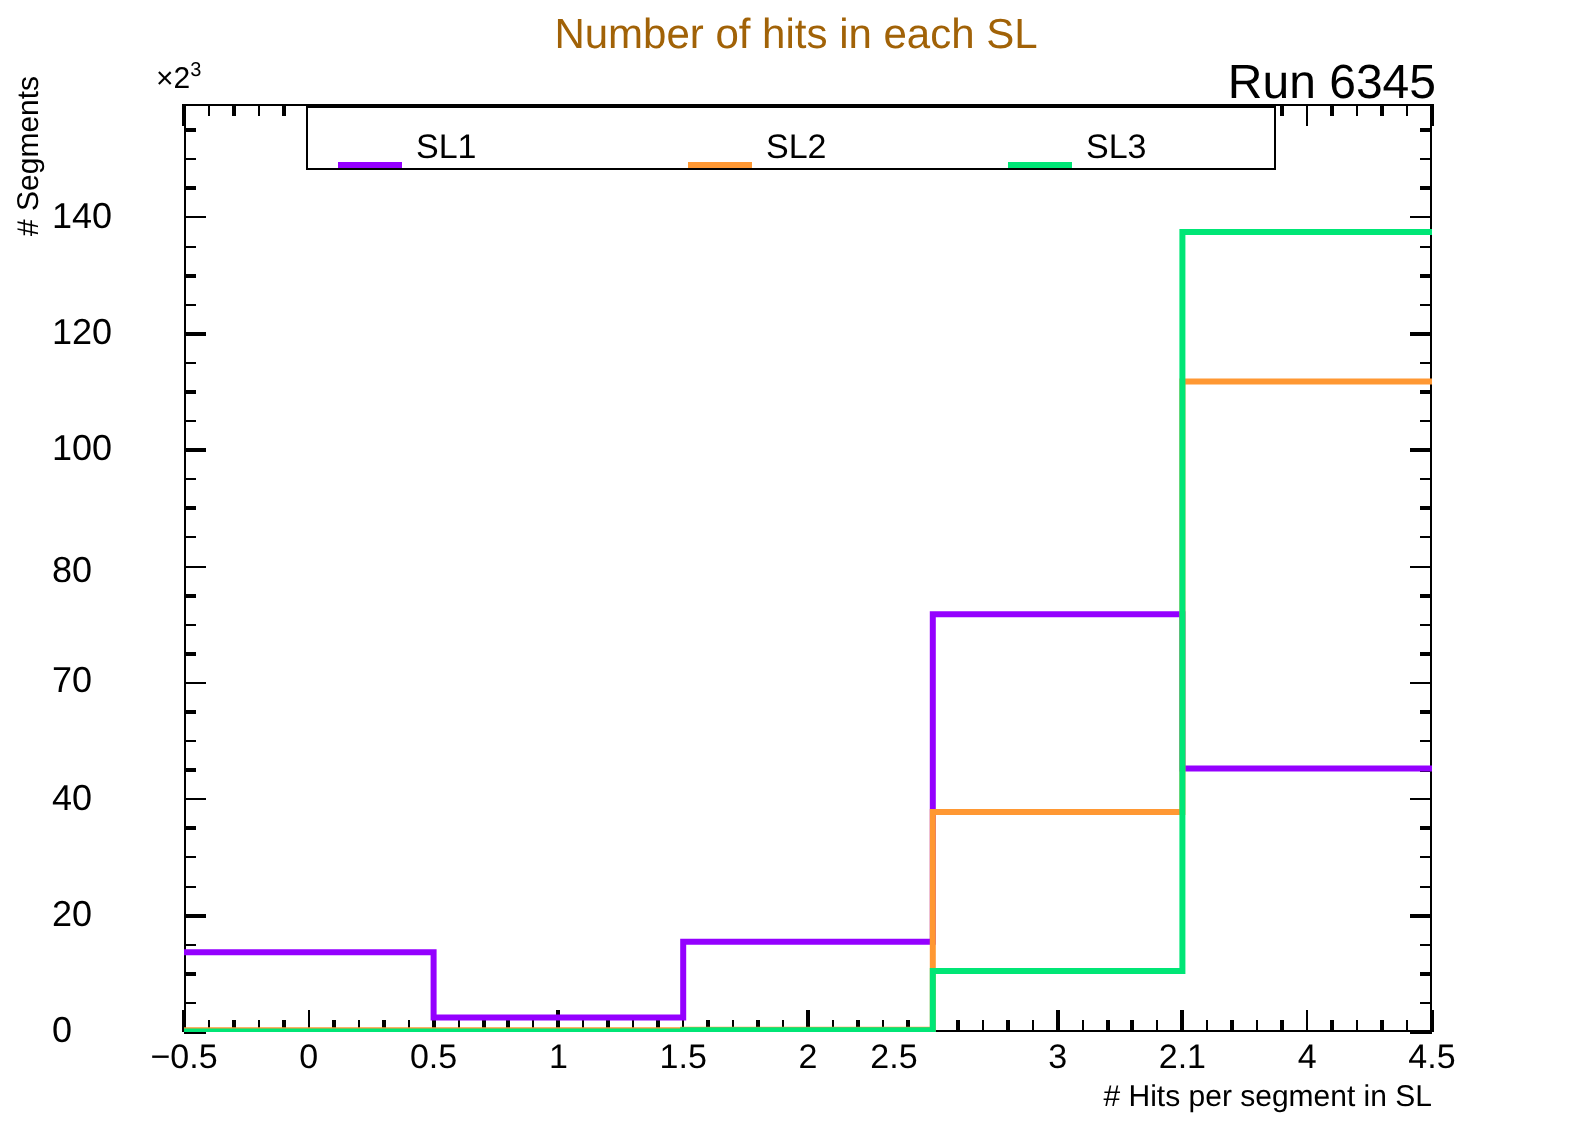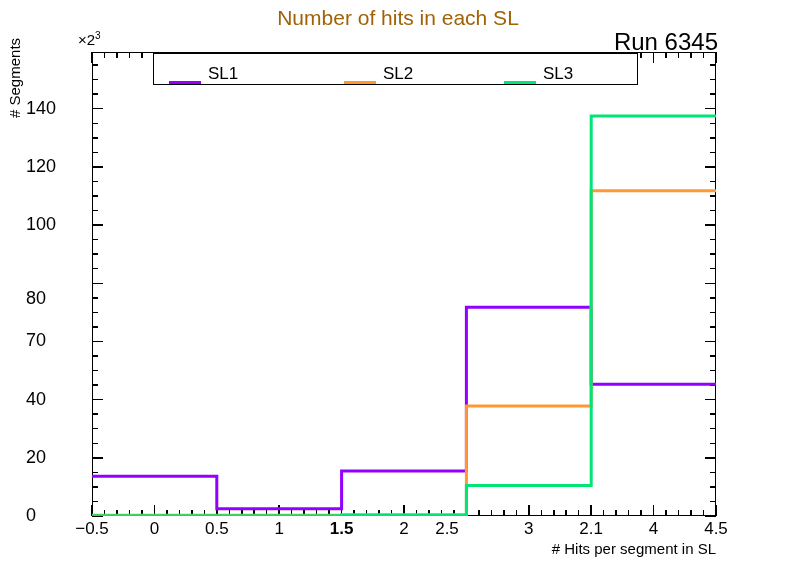--- a/index.html
+++ b/index.html
@@ -146,21 +146,21 @@
       <div class="abs tick ytick-major" style="left: 705px; top: 457.068px;"></div>
       <div class="abs ylabel" style="top: 446.818px;">20</div>
       <div class="abs tick ytick-major" style="top: 398.886px;"></div>
       <div class="abs tick ytick-major" style="left: 705px; top: 398.886px;"></div>
       <div class="abs ylabel" style="top: 388.636px;">40</div>
       <div class="abs tick ytick-major" style="top: 340.705px;"></div>
       <div class="abs tick ytick-major" style="left: 705px; top: 340.705px;"></div>
       <div class="abs ylabel" style="top: 330.455px;">70</div>
       <div class="abs tick ytick-major" style="top: 282.523px;"></div>
       <div class="abs tick ytick-major" style="left: 705px; top: 282.523px;"></div>
-      <div class="abs ylabel" style="top: 288px;">80</div>
+      <div class="abs ylabel" style="top: 275px;">80</div>
       <div class="abs tick ytick-major" style="top: 224.341px;"></div>
       <div class="abs tick ytick-major" style="left: 705px; top: 224.341px;"></div>
       <div class="abs ylabel" style="top: 214.091px;">100</div>
       <div class="abs tick ytick-major" style="top: 166.159px;"></div>
       <div class="abs tick ytick-major" style="left: 705px; top: 166.159px;"></div>
       <div class="abs ylabel" style="top: 155.909px;">120</div>
       <div class="abs tick ytick-major" style="top: 107.977px;"></div>
       <div class="abs tick ytick-major" style="left: 705px; top: 107.977px;"></div>
       <div class="abs ylabel" style="top: 97.7273px;">140</div>
       <div class="abs tick ytick-minor" style="top: 500.705px;"></div>
@@ -218,21 +218,21 @@
       <div class="abs tick xtick-major" style="left: 153.65px; top: 52px;"></div>
       <div class="abs xlabel" style="left: 119.4px;">0</div>
       <div class="abs tick xtick-major" style="left: 216.05px;"></div>
       <div class="abs tick xtick-major" style="left: 216.05px; top: 52px;"></div>
       <div class="abs xlabel" style="left: 181.8px;">0.5</div>
       <div class="abs tick xtick-major" style="left: 278.45px;"></div>
       <div class="abs tick xtick-major" style="left: 278.45px; top: 52px;"></div>
       <div class="abs xlabel" style="left: 244.2px;">1</div>
       <div class="abs tick xtick-major" style="left: 340.85px;"></div>
       <div class="abs tick xtick-major" style="left: 340.85px; top: 52px;"></div>
-      <div class="abs xlabel" style="left: 306.6px; font-weight: bold;">1.5</div>
+      <div class="abs xlabel" style="left: 306.6px;">1.5</div>
       <div class="abs tick xtick-major" style="left: 403.25px;"></div>
       <div class="abs tick xtick-major" style="left: 403.25px; top: 52px;"></div>
       <div class="abs xlabel" style="left: 369px;">2</div>
       <div class="abs tick xtick-major" style="left: 465.65px;"></div>
       <div class="abs tick xtick-major" style="left: 465.65px; top: 52px;"></div>
       <div class="abs xlabel" style="left: 412px;">2.5</div>
       <div class="abs tick xtick-major" style="left: 528.05px;"></div>
       <div class="abs tick xtick-major" style="left: 528.05px; top: 52px;"></div>
       <div class="abs xlabel" style="left: 493.8px;">3</div>
       <div class="abs tick xtick-major" style="left: 590.45px;"></div>

